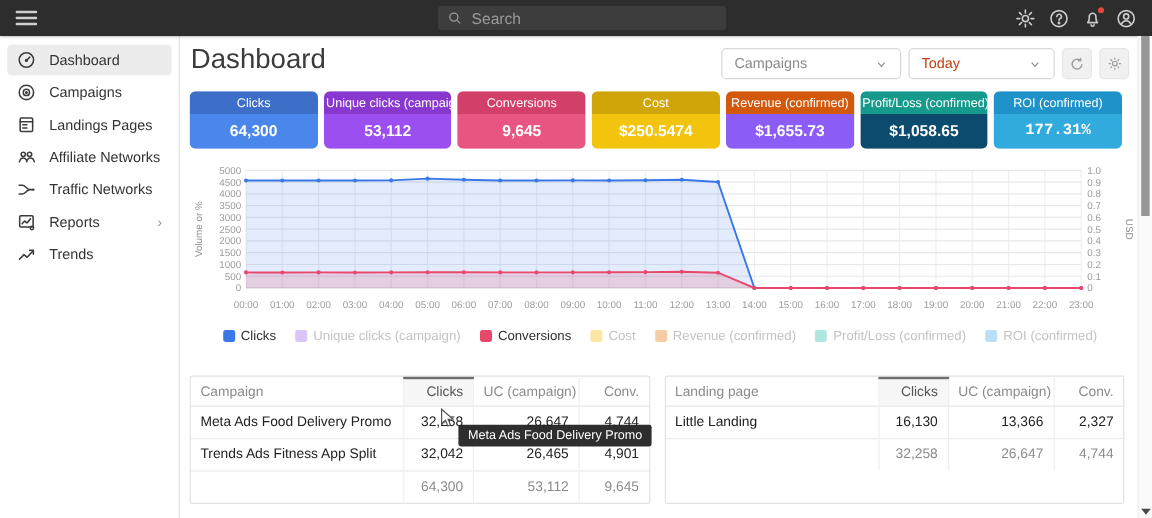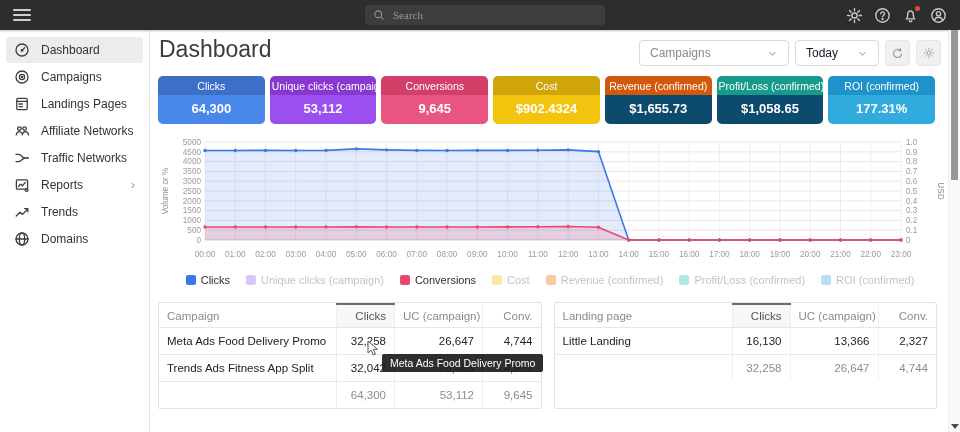--- a/index.html
+++ b/index.html
@@ -9,54 +9,54 @@
     -webkit-font-smoothing:antialiased;
   }
   
   .topbar{position:absolute;left:0;top:0;width:960px;height:30px;background:#2d2d2d;z-index:20;display:flex;align-items:center;box-shadow:0 1px 2px rgba(0,0,0,.25)}
   .hamburger{width:18px;height:12px;margin-left:13px;display:flex;flex-direction:column;justify-content:space-between;cursor:pointer}
   .hamburger span{display:block;height:2px;background:#cfcfcf;border-radius:1px}
   .logo{margin-left:12px;color:#54b948;font-size:17px;font-weight:bold;letter-spacing:.3px;display:flex;align-items:flex-start}
   .logo .badge{font-size:8px;font-weight:normal;color:#9a9a9a;margin-left:5px;margin-top:1px}
   .search-wrap{position:absolute;left:365px;top:5px;width:240px;height:20px;background:#3d3d3d;border-radius:3px;display:flex;align-items:center}
   .search-wrap svg{margin:0 6px 0 8px;flex:0 0 auto}
-  .search-wrap input{background:transparent;border:none;outline:none;color:#ddd;font-size:11px;width:180px;font-family:Liberation Serif, serif}
+  .search-wrap input{background:transparent;border:none;outline:none;color:#ddd;font-size:13px;width:180px;font-family:Liberation Sans, sans-serif}
   .search-wrap input::placeholder{color:#9a9a9a}
   .top-icons{position:absolute;right:13px;top:0;height:30px;display:flex;align-items:center;gap:11px}
   .top-icon{width:17px;height:17px;color:#c9c9c9;position:relative;cursor:pointer}
   .top-icon .dot{position:absolute;right:-1px;top:-1px;width:5px;height:5px;border-radius:50%}
   
   .sidebar{position:absolute;left:0;top:30px;width:150px;bottom:0;background:#fff;border-right:1px solid #e4e4e4;padding-top:6px;box-sizing:border-box;z-index:10}
   .side-item{height:26px;margin:1px 6px;padding:0 8px;border-radius:4px;display:flex;align-items:center;font-size:12px;color:#333;cursor:pointer}
   .side-item.active{background:#ececec}
   .side-item .ic{width:16px;height:16px;margin-right:11px;color:#3d3d3d;flex:0 0 auto}
   .side-item .chev{margin-left:auto;color:#9a9a9a;font-size:12px}
   
   .main{position:absolute;left:151px;top:30px;right:11px;bottom:0;background:#fff}
   .page-title{position:absolute;left:8px;top:6px;font-size:23px;color:#3b3b3b}
   .controls{position:absolute;top:10px;right:8px;display:flex;gap:6px}
   .sel{height:26px;box-sizing:border-box;border:1px solid #d8d8d8;border-radius:4px;background:#fff;display:flex;align-items:center;padding:0 10px;font-size:12px;cursor:pointer}
   .sel .txt{flex:1}
   .sel svg{margin-left:8px;color:#8a8a8a}
   .sel-campaign{width:150px;color:#8a8a8a}
-  .sel-date{width:84px;color:#0f172a}
+  .sel-date{width:122px;color:#c2410c}
   .icon-btn{width:25px;height:26px;border-radius:4px;background:#f0f0f0;border:1px solid #e6e6e6;box-sizing:border-box;display:flex;align-items:center;justify-content:center;color:#9a9a9a;cursor:pointer}
   
   .cards{position:absolute;left:7px;right:14px;top:46px;display:flex;gap:5px}
   .card{flex:1;border-radius:5px;overflow:hidden;text-align:center;color:#fff;cursor:pointer}
   .card-head{font-size:10.5px;padding:4px 2px 3px;white-space:nowrap;overflow:hidden}
   .card-val{font-size:13px;font-weight:bold;padding:6px 2px 8px}
   
   .chart-box{position:absolute;left:8px;top:106px;width:786px;height:128px}
   .legend{position:absolute;left:0;right:0;top:244px;display:flex;justify-content:center;gap:16px;font-size:11px}
   .legend-item{display:flex;align-items:center;gap:5px;cursor:pointer;color:#2e2e2e}
   .legend-item.muted{color:#c3c3c3}
   .legend-item .sw{width:10px;height:10px;border-radius:2px;display:inline-block}
   
-  .tables{position:absolute;left:7px;right:12px;top:272px;display:flex;gap:12px}
+  .tables{position:absolute;left:7px;right:12px;top:283px;display:flex;gap:12px}
   .tbl-wrap{flex:1;border:1px solid #e2e2e2;border-radius:2px;background:#fff}
   table{width:100%;border-collapse:collapse;font-size:11.5px;table-layout:fixed}
   th{font-weight:normal;color:#8b8b8b;text-align:left;padding:5px 8px;border-bottom:1px solid #e6e6e6;white-space:nowrap;overflow:hidden;cursor:pointer}
   td{padding:7px 8px;border-bottom:1px solid #e9e9e9;color:#222;white-space:nowrap;overflow:hidden}
   th.num,td.num{text-align:right;border-left:1px solid #efefef}
   th.sorted{border-top:2px solid #6e6e6e;background:#f7f7f7;color:#555}
   tfoot td{color:#8b8b8b;border-bottom:none}
   
   .tooltip{position:absolute;left:382px;top:354px;background:rgba(30,30,30,.93);color:#fff;font-size:10.5px;padding:3px 8px;border-radius:2px;z-index:40;white-space:nowrap}
   .cursor{position:absolute;left:367px;top:340px;z-index:41}
@@ -175,30 +175,20 @@
     </div>
     <div class="side-item">
       <span class="ic">
         <svg width="100%" height="100%" viewBox="0 0 16 16" fill="none" stroke="currentColor" stroke-width="1.3" stroke-linecap="round" stroke-linejoin="round">
           <polyline points="2.2,12 6,8.2 8.6,10.4 13.6,5"></polyline>
           <polyline points="10.6,4.6 13.8,4.6 13.8,7.8"></polyline>
         </svg>
       </span>
       <span>Trends</span>
     </div>
-    <div class="side-item">
-      <span class="ic">
-        <svg width="100%" height="100%" viewBox="0 0 16 16" fill="none" stroke="currentColor" stroke-width="1.3" stroke-linecap="round" stroke-linejoin="round">
-          <circle cx="8" cy="8" r="6"></circle>
-          <ellipse cx="8" cy="8" rx="2.7" ry="6"></ellipse>
-          <path d="M2 8h12"></path>
-        </svg>
-      </span>
-      <span>Domains</span>
-    </div>
   </div>
 
 <div class="main">
   <div class="page-title">Dashboard</div>
 
   <div class="controls">
     <div class="sel sel-campaign">
       <span class="txt">Campaigns</span>
       <svg width="11" height="11" viewBox="0 0 16 16">
           <polyline points="4,6 8,10.5 12,6" fill="none" stroke="currentColor" stroke-width="1.4"></polyline>
@@ -232,33 +222,33 @@
       <div class="card">
         <div class="card-head" style="background: rgb(136, 56, 207);">Unique clicks (campaign)</div>
         <div class="card-val" style="background: rgb(155, 79, 240);">53,112</div>
       </div>
       <div class="card">
         <div class="card-head" style="background: rgb(210, 63, 104);">Conversions</div>
         <div class="card-val" style="background: rgb(232, 85, 128);">9,645</div>
       </div>
       <div class="card">
         <div class="card-head" style="background: rgb(207, 165, 10);">Cost</div>
-        <div class="card-val" style="background: rgb(242, 196, 14);">$902.4324</div>
+        <div class="card-val" style="background: rgb(242, 196, 14);">$250.5474</div>
       </div>
       <div class="card">
         <div class="card-head" style="background: rgb(210, 89, 11);">Revenue (confirmed)</div>
-        <div class="card-val" style="background: #0c4a6e;">$1,655.73</div>
+        <div class="card-val" style="background: #8b5cf6;">$1,655.73</div>
       </div>
       <div class="card">
         <div class="card-head" style="background: rgb(21, 154, 139);">Profit/Loss (confirmed)</div>
         <div class="card-val" style="background: #0c4a6e;">$1,058.65</div>
       </div>
       <div class="card">
         <div class="card-head" style="background: rgb(31, 147, 201);">ROI (confirmed)</div>
-        <div class="card-val" style="background: rgb(49, 170, 222);">177.31%</div>
+        <div class="card-val" style="background: rgb(49, 170, 222); font-family: Liberation Mono, monospace;">177.31%</div>
       </div>
     </div>
 
   <div class="chart-box">
     <svg id="chart-svg" width="786" height="128" viewBox="0 0 786 128">
         <line x1="46" y1="6" x2="46" y2="104" stroke="#efefef" stroke-width="1"></line>
         <line x1="76.26086956521739" y1="6" x2="76.26086956521739" y2="104" stroke="#efefef" stroke-width="1"></line>
         <line x1="106.52173913043478" y1="6" x2="106.52173913043478" y2="104" stroke="#efefef" stroke-width="1"></line>
         <line x1="136.7826086956522" y1="6" x2="136.7826086956522" y2="104" stroke="#efefef" stroke-width="1"></line>
         <line x1="167.04347826086956" y1="6" x2="167.04347826086956" y2="104" stroke="#efefef" stroke-width="1"></line>

